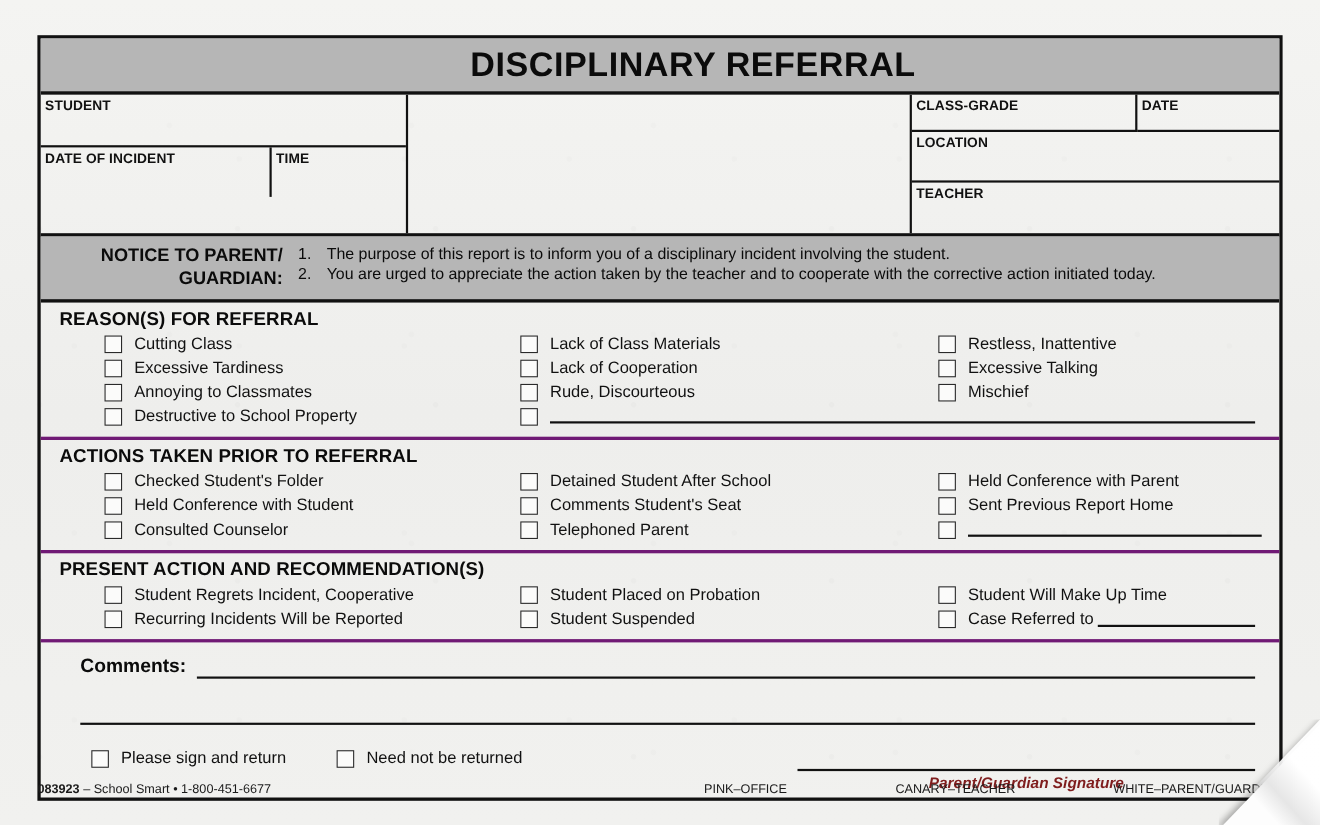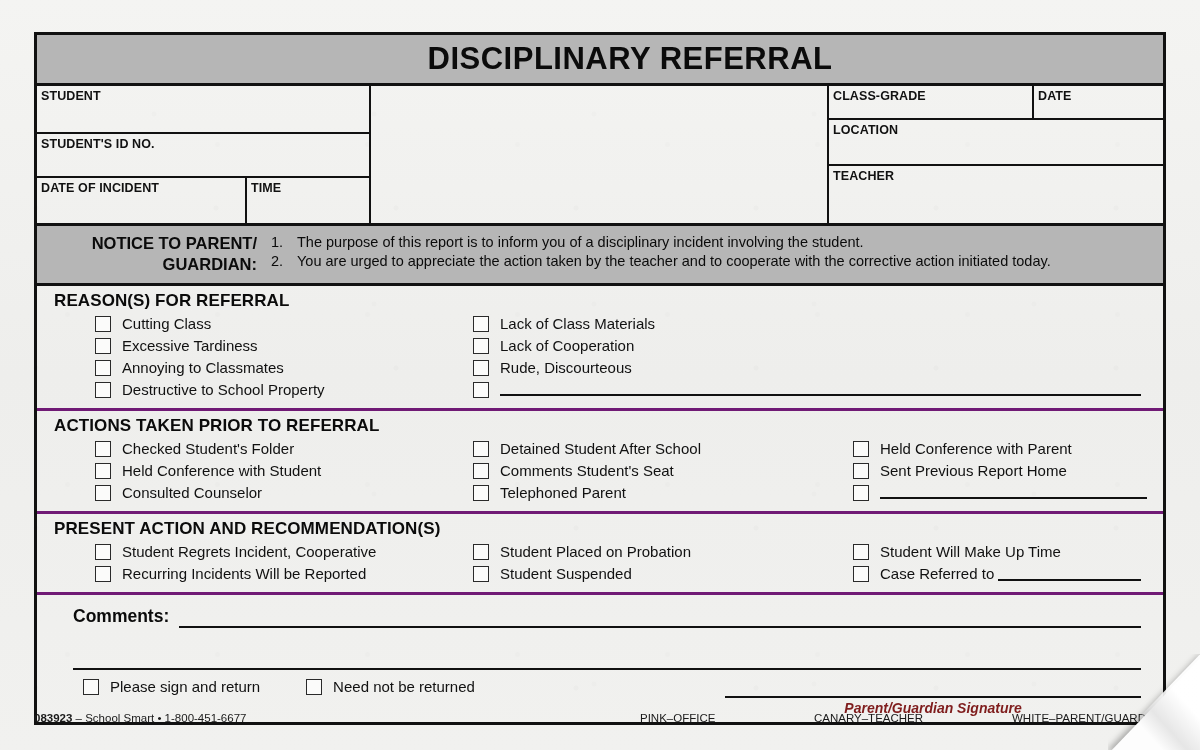--- a/index.html
+++ b/index.html
@@ -210,21 +210,21 @@
   }
   .comment-line2 {
     border-bottom: 2px solid #111;
     height: 14px;
   }
 
   
   .bottom {
     display: flex;
     align-items: flex-start;
-    padding: 8px 22px 6px 46px;
+    padding: 22px 22px 6px 46px;
   }
   .return-opts { display: flex; }
   .return-opt {
     display: flex;
     align-items: center;
     margin-right: 46px;
   }
   .return-opt .opt-label { font-size: 15px; }
   .sign-wrap {
     margin-left: auto;
@@ -301,23 +301,20 @@
   <div class="title-bar">
     <div class="title">DISCIPLINARY REFERRAL</div>
   </div>
 
   <div class="ident">
 
     <div class="ident-left">
       <div class="cell c1 bb">
         <div class="cell-label">STUDENT</div>
       </div>
-      <div class="cell c2 bb">
-        <div class="cell-label">STUDENT'S ID NO.</div>
-      </div>
       <div class="row-flex">
         <div class="cell c3 br" style="width:210px;">
           <div class="cell-label">DATE OF INCIDENT</div>
         </div>
         <div class="cell c3" style="flex:1;">
           <div class="cell-label">TIME</div>
         </div>
       </div>
     </div>
 
@@ -388,20 +385,34 @@
           <span class="box"></span>
           <span class="opt-label">Lack of Cooperation</span>
         </div>
         <div class="opt">
           <span class="box"></span>
           <span class="opt-label">Rude, Discourteous</span>
         </div>
         <div class="opt" style="width:670px;">
           <span class="box"></span>
           <span class="blank-line"></span>
+        </div>
+      </div>
+      <div class="col col-3">
+        <div class="opt">
+          <span class="box"></span>
+          <span class="opt-label">Restless, Inattentive</span>
+        </div>
+        <div class="opt">
+          <span class="box"></span>
+          <span class="opt-label">Excessive Talking</span>
+        </div>
+        <div class="opt">
+          <span class="box"></span>
+          <span class="opt-label">Mischief</span>
         </div>
       </div>
     </div>
   </div>
 
   <div class="section">
     <div class="section-title">ACTIONS TAKEN PRIOR TO REFERRAL</div>
     <div class="cols">
       <div class="col col-1">
         <div class="opt">

